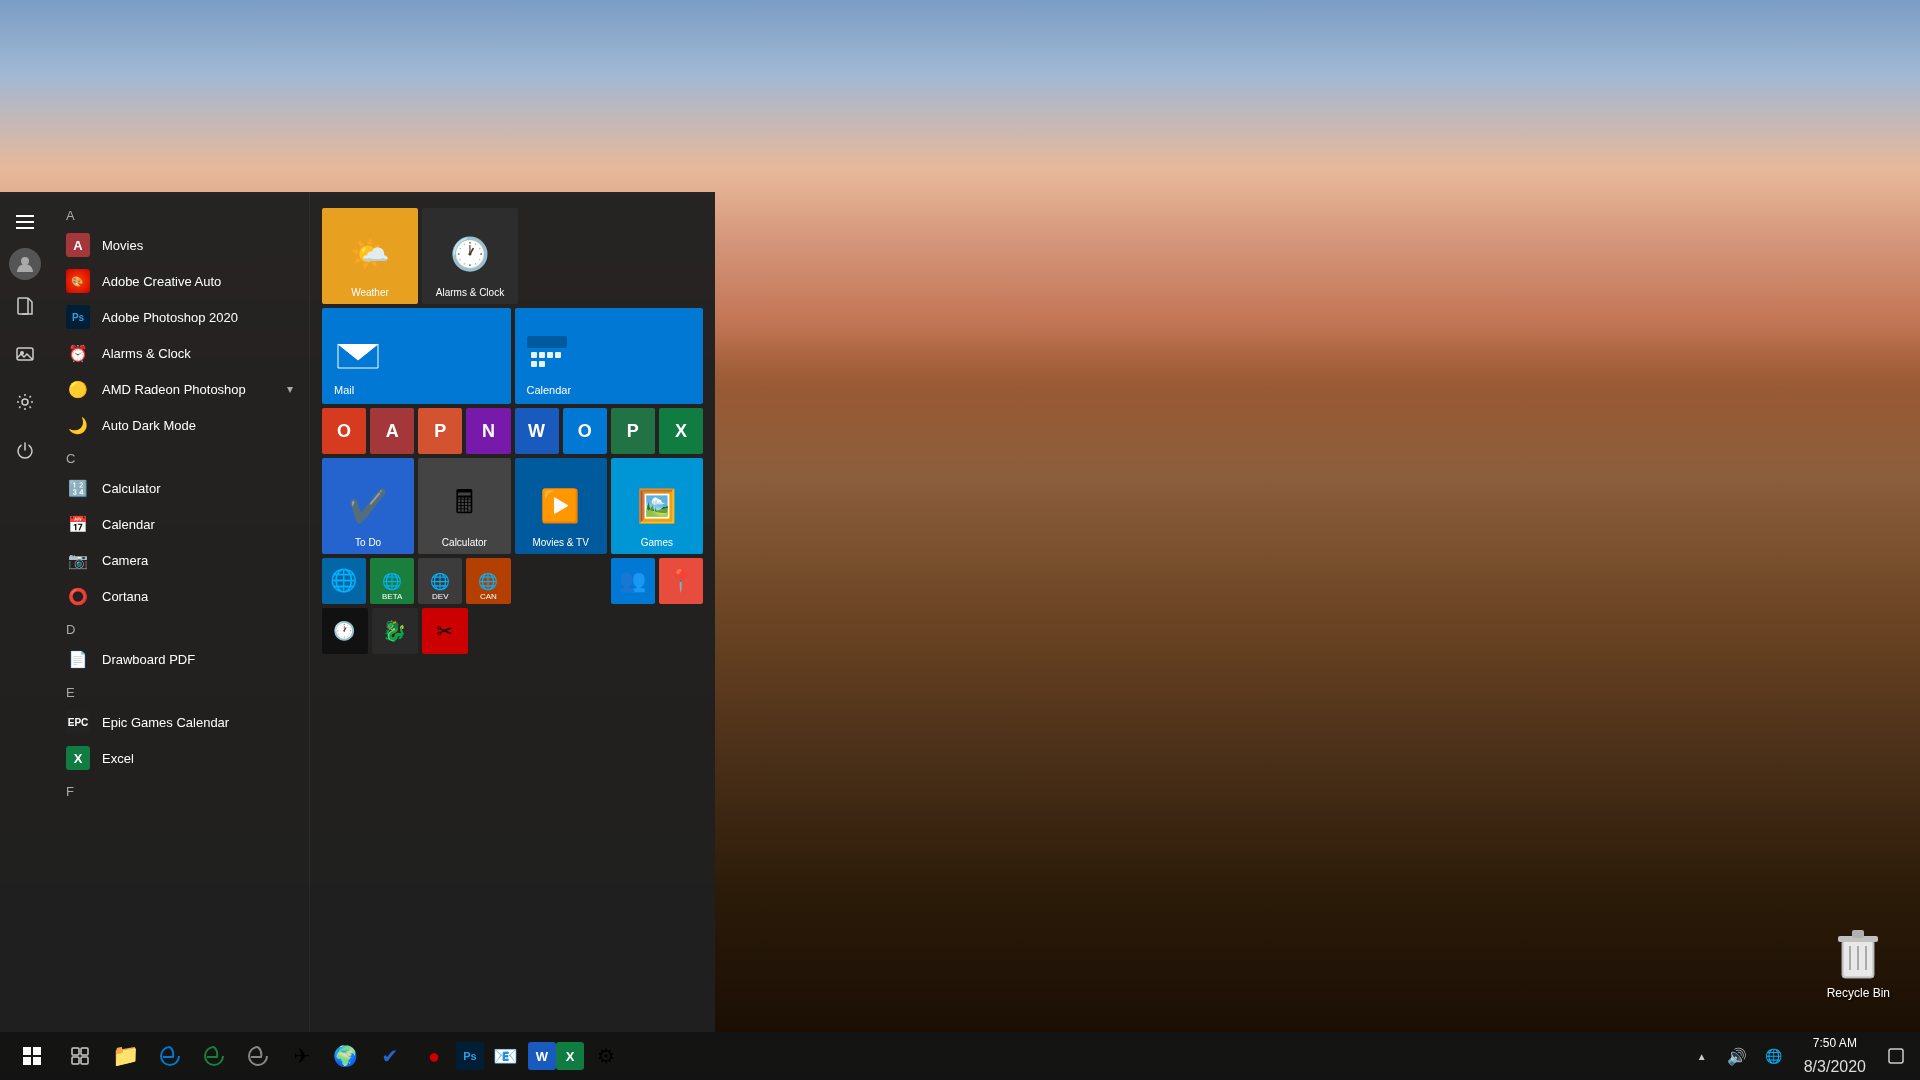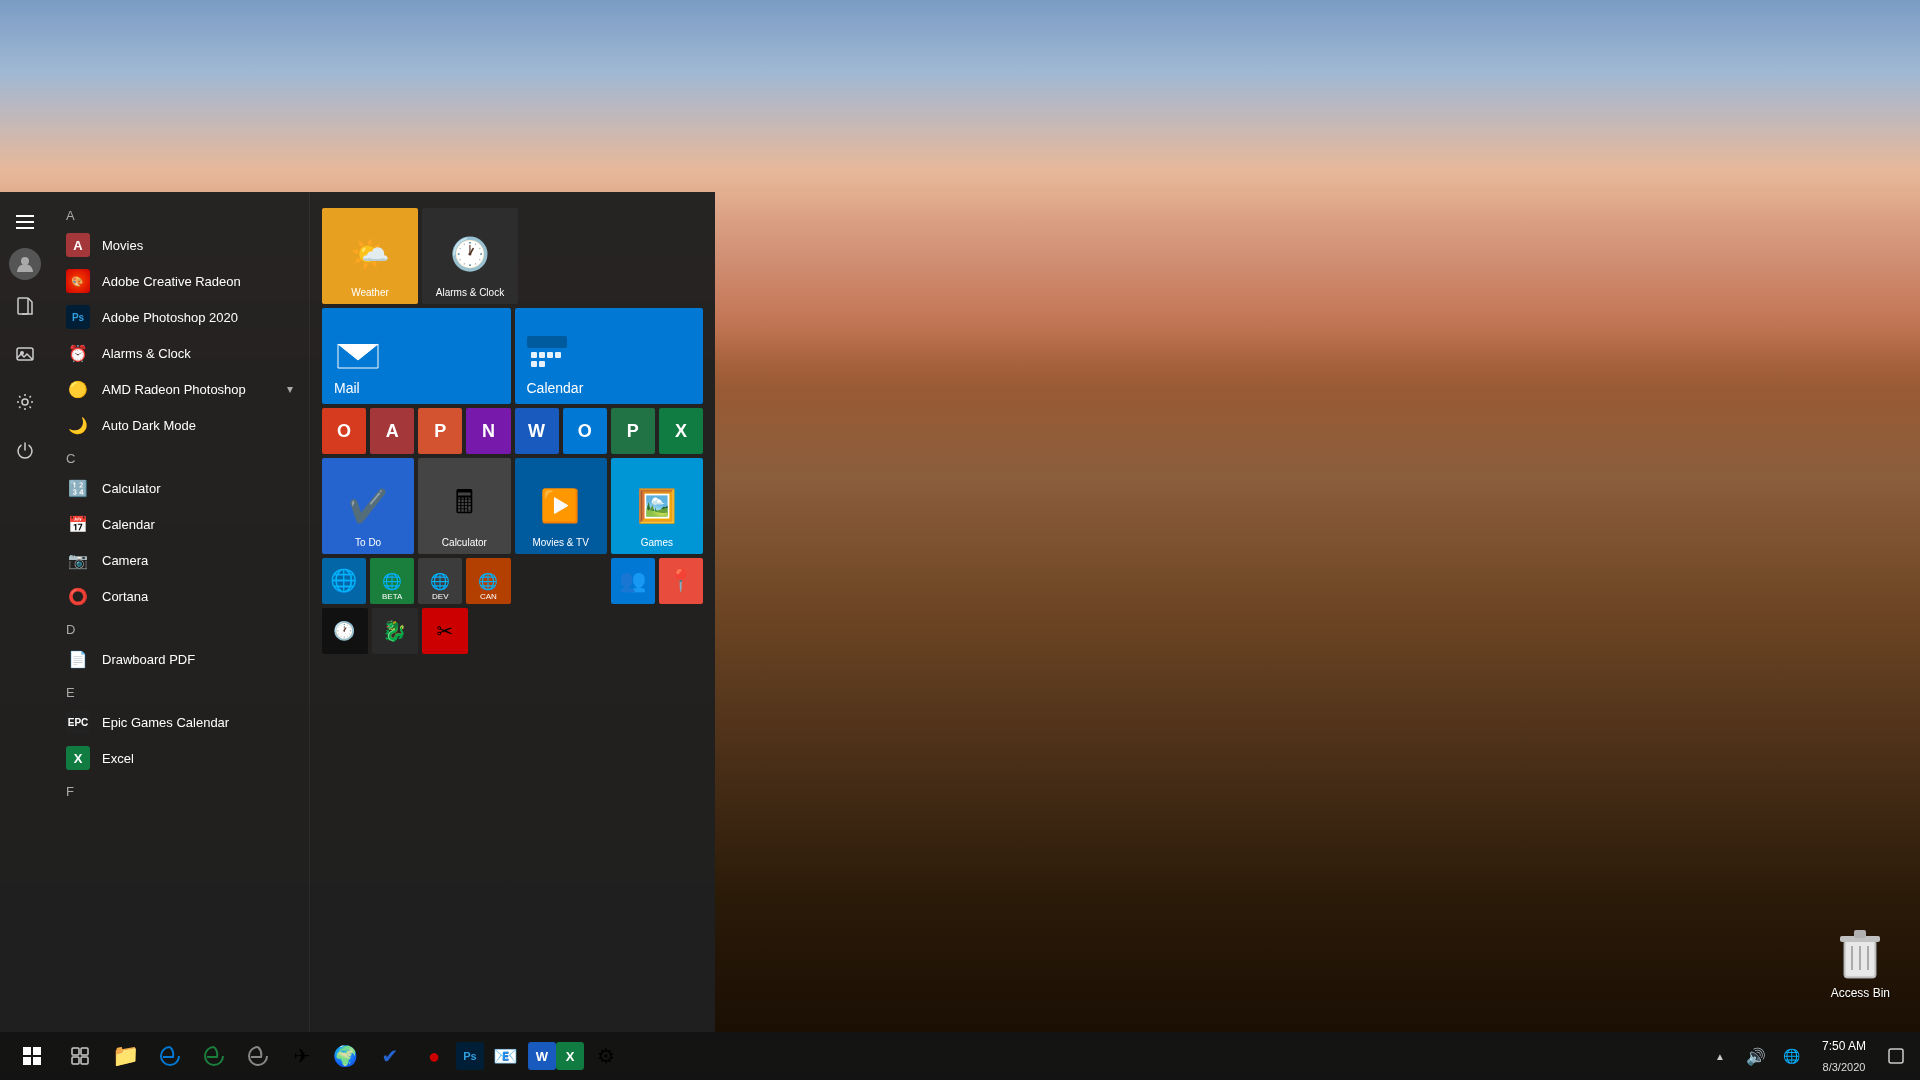--- a/index.html
+++ b/index.html
@@ -137,21 +137,21 @@
       align-items: center;
       justify-content: center;
       color: white;
       font-size: 12px;
       padding: 0 8px;
       cursor: pointer;
       height: 48px;
       gap: 8px;
     }
     .taskbar-clock .time { font-weight: 500; }
-    .taskbar-clock .date { font-size: 11px; color: #ddd; }
+    .taskbar-clock .date { font-size: 16px; color: #ddd; }
     .taskbar-notification {
       width: 32px;
       height: 32px;
       display: flex;
       align-items: center;
       justify-content: center;
       cursor: pointer;
       color: #ccc;
     }
 
@@ -301,21 +301,21 @@
       color: white;
       font-size: 10px;
       text-align: center;
       padding: 0 4px;
       position: absolute;
       bottom: 6px;
       left: 0; right: 0;
     }
     .tile-label-wide {
       color: white;
-      font-size: 14px;
+      font-size: 11px;
       text-align: left;
       position: absolute;
       bottom: 8px;
       left: 12px;
     }
 
     
     .tile-weather { background: #e8a020; }
     .tile-mail { background: #0078d4; }
     .tile-calendar { background: #0078d4; }
@@ -388,21 +388,21 @@
     <svg width="48" height="56" viewBox="0 0 48 56">
       <rect x="8" y="14" width="32" height="38" rx="3" fill="#d0d0d0" stroke="#aaa" stroke-width="1"></rect>
       <rect x="10" y="14" width="28" height="36" rx="2" fill="#e8e8e8"></rect>
       <rect x="4" y="10" width="40" height="6" rx="2" fill="#c0c0c0"></rect>
       <rect x="18" y="4" width="12" height="8" rx="2" fill="#b0b0b0"></rect>
       <line x1="16" y1="20" x2="16" y2="44" stroke="#aaa" stroke-width="2"></line>
       <line x1="24" y1="20" x2="24" y2="44" stroke="#aaa" stroke-width="2"></line>
       <line x1="32" y1="20" x2="32" y2="44" stroke="#aaa" stroke-width="2"></line>
     </svg>
   </div>
-  <span class="recycle-bin-label">Access Bin</span>
+  <span class="recycle-bin-label">Recycle Bin</span>
 </div>
 
 <div class="start-menu">
 
   <div class="start-left">
     <div class="start-left-content">
 
       <div class="start-left-sidebar">
         <div class="nav-icon-btn">
           <div class="hamburger">
@@ -445,21 +445,21 @@
 
       <div class="app-list-container">
 
         <div class="section-letter">A</div>
         <div class="app-item">
           <div class="app-icon-small" style="background:#a4373a;color:white;font-size:13px;font-weight:bold;border-radius:3px;">A</div>
           <span>Movies</span>
         </div>
         <div class="app-item">
           <div class="app-icon-small" style="background:radial-gradient(circle,#ff4500,#cc0000);border-radius:3px;color:white;font-size:10px;">🎨</div>
-          <span>Adobe Creative Radeon</span>
+          <span>Adobe Creative Auto</span>
         </div>
         <div class="app-item">
           <div class="app-icon-small" style="background:#001e36;color:#30a0e0;font-size:10px;font-weight:bold;border-radius:3px;display:flex;align-items:center;justify-content:center;">Ps</div>
           <span>Adobe Photoshop 2020</span>
         </div>
         <div class="app-item">
           <div class="app-icon-small">⏰</div>
           <span>Alarms &amp; Clock</span>
         </div>
         <div class="app-item">

